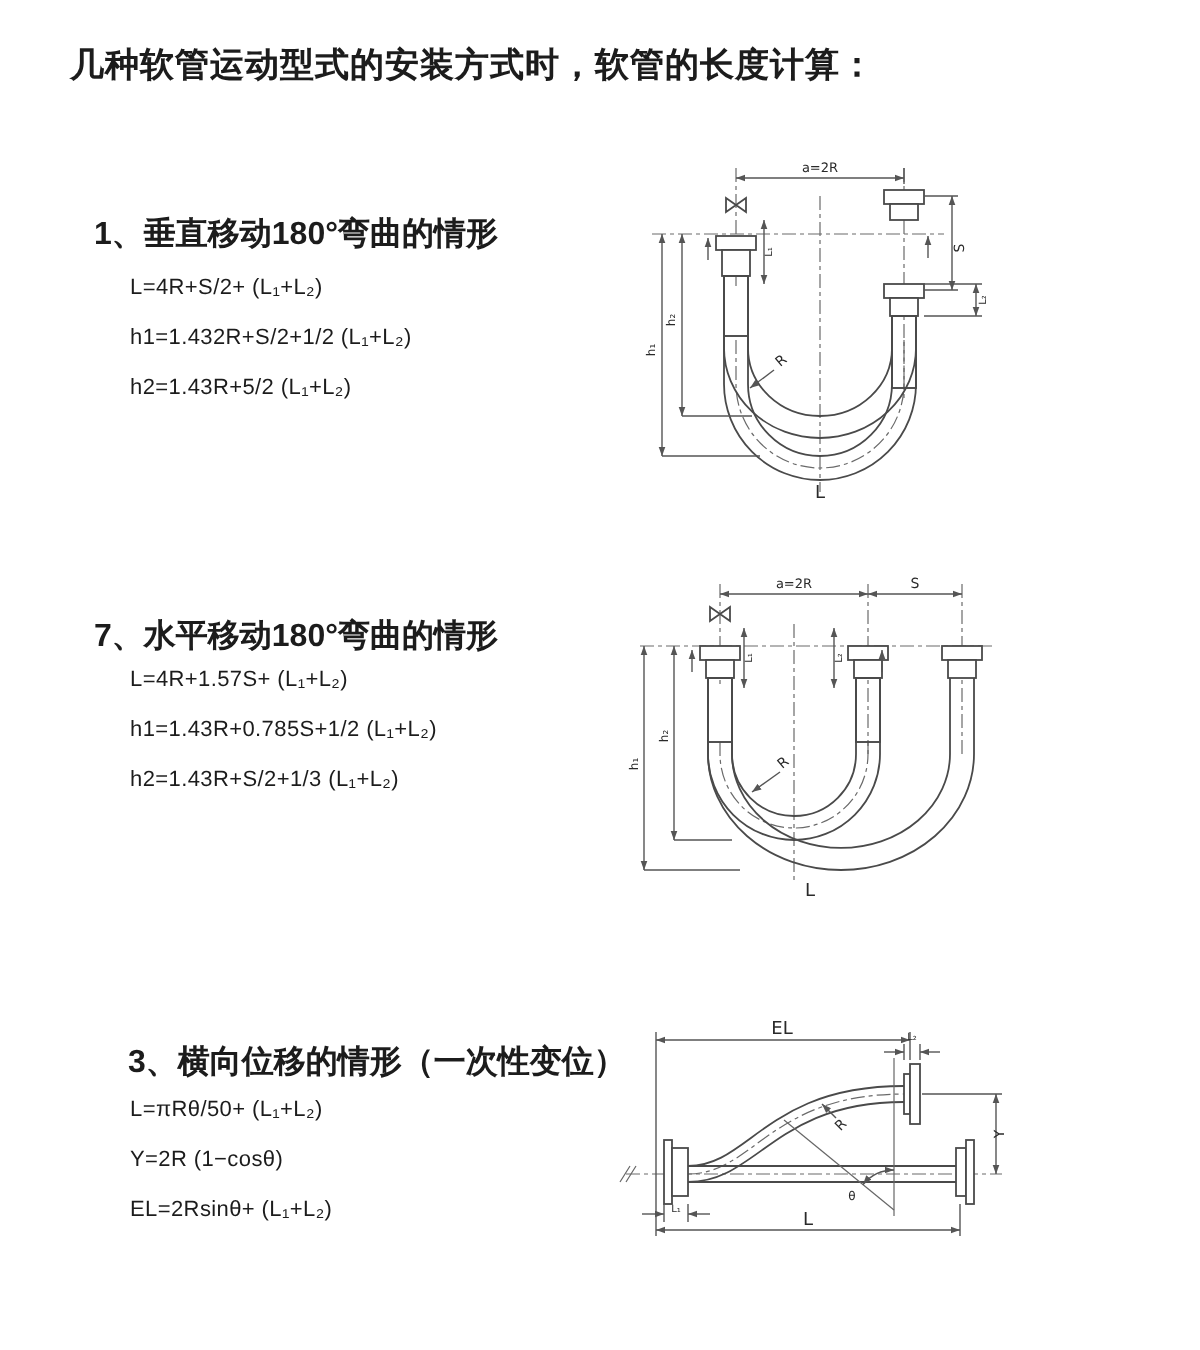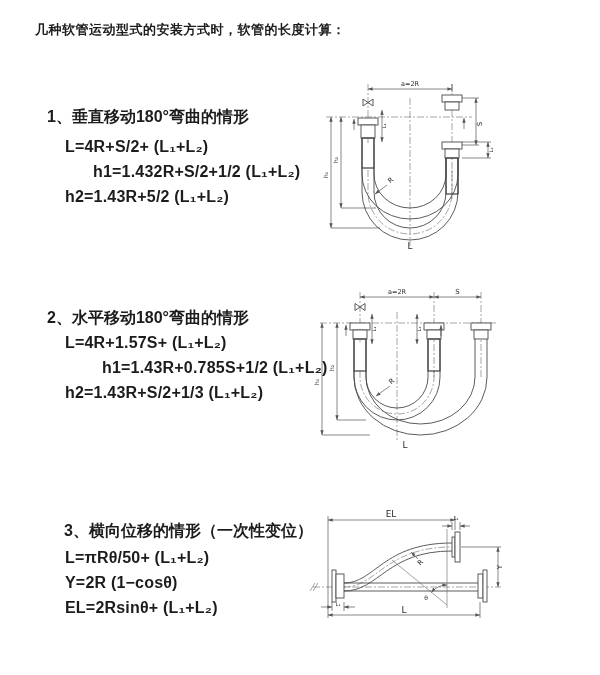--- a/index.html
+++ b/index.html
@@ -1,45 +1,45 @@
 <!DOCTYPE html>
 <html><head>
 <meta charset="utf-8">
 <style>
   html,body{margin:0;padding:0;}
   body{
     width:600px;height:675px;background:#ffffff;position:relative;overflow:hidden;
     font-family:"Liberation Sans","DejaVu Sans",sans-serif;color:#1c1c1c;
   }
   .abs{position:absolute;}
-  .title{font-size:13px;font-weight:bold;letter-spacing:0.5px;white-space:nowrap;}
+  .title{font-size:17px;font-weight:bold;letter-spacing:0.5px;white-space:nowrap;}
   .heading{font-size:16px;font-weight:bold;white-space:nowrap;}
-  .formula{font-size:16px;font-weight:700;letter-spacing:0.2px;white-space:nowrap;}
+  .formula{font-size:11px;font-weight:400;letter-spacing:0.2px;white-space:nowrap;}
   svg{position:absolute;overflow:visible;}
   svg text{font-family:"DejaVu Sans","Liberation Sans",sans-serif;fill:#2a2a2a;}
   .dim{stroke:#555;stroke-width:0.7;fill:none;}
   .cl{stroke:#6a6a6a;stroke-width:0.6;fill:none;stroke-dasharray:7 2 2 2;}
   .hose{stroke:#4a4a4a;stroke-width:0.9;fill:none;}
   .fit{fill:#ffffff;stroke:#4a4a4a;stroke-width:0.9;}
   .hatch{stroke:#4a4a4a;stroke-width:0.8;fill:none;}
   .thin{stroke:#666;stroke-width:0.6;fill:none;}
 </style>
 </head>
 <body>
 
 <div class="abs title" style="left:35px;top:21px;">几种软管运动型式的安装方式时，软管的长度计算：</div>
 
 <div class="abs heading" style="left:47px;top:107px;">1、垂直移动180°弯曲的情形</div>
 <div class="abs formula" style="left:65px;top:138px;">L=4R+S/2+ (L₁+L₂)</div>
-<div class="abs formula" style="left:65px;top:163px;margin-left:28px;">h1=1.432R+S/2+1/2 (L₁+L₂)</div>
+<div class="abs formula" style="left:65px;top:163px;">h1=1.432R+S/2+1/2 (L₁+L₂)</div>
 <div class="abs formula" style="left:65px;top:188px;">h2=1.43R+5/2 (L₁+L₂)</div>
 
-<div class="abs heading" style="left:47px;top:308px;">2、水平移动180°弯曲的情形</div>
+<div class="abs heading" style="left:47px;top:308px;">7、水平移动180°弯曲的情形</div>
 <div class="abs formula" style="left:65px;top:334px;">L=4R+1.57S+ (L₁+L₂)</div>
-<div class="abs formula" style="left:65px;top:359px;margin-left:37px;">h1=1.43R+0.785S+1/2 (L₁+L₂)</div>
+<div class="abs formula" style="left:65px;top:359px;">h1=1.43R+0.785S+1/2 (L₁+L₂)</div>
 <div class="abs formula" style="left:65px;top:384px;">h2=1.43R+S/2+1/3 (L₁+L₂)</div>
 
 <div class="abs heading" style="left:64px;top:521px;">3、横向位移的情形（一次性变位）</div>
 <div class="abs formula" style="left:65px;top:549px;">L=πRθ/50+ (L₁+L₂)</div>
 <div class="abs formula" style="left:65px;top:574px;">Y=2R (1−cosθ)</div>
 <div class="abs formula" style="left:65px;top:599px;">EL=2Rsinθ+ (L₁+L₂)</div>
 
 <svg width="290" height="180" viewBox="0 0 290 180" style="left:310px;top:72px;">
   <defs>
     <marker id="ar1" viewBox="0 0 10 10" refX="9.5" refY="5" markerWidth="7" markerHeight="7" orient="auto-start-reverse">

